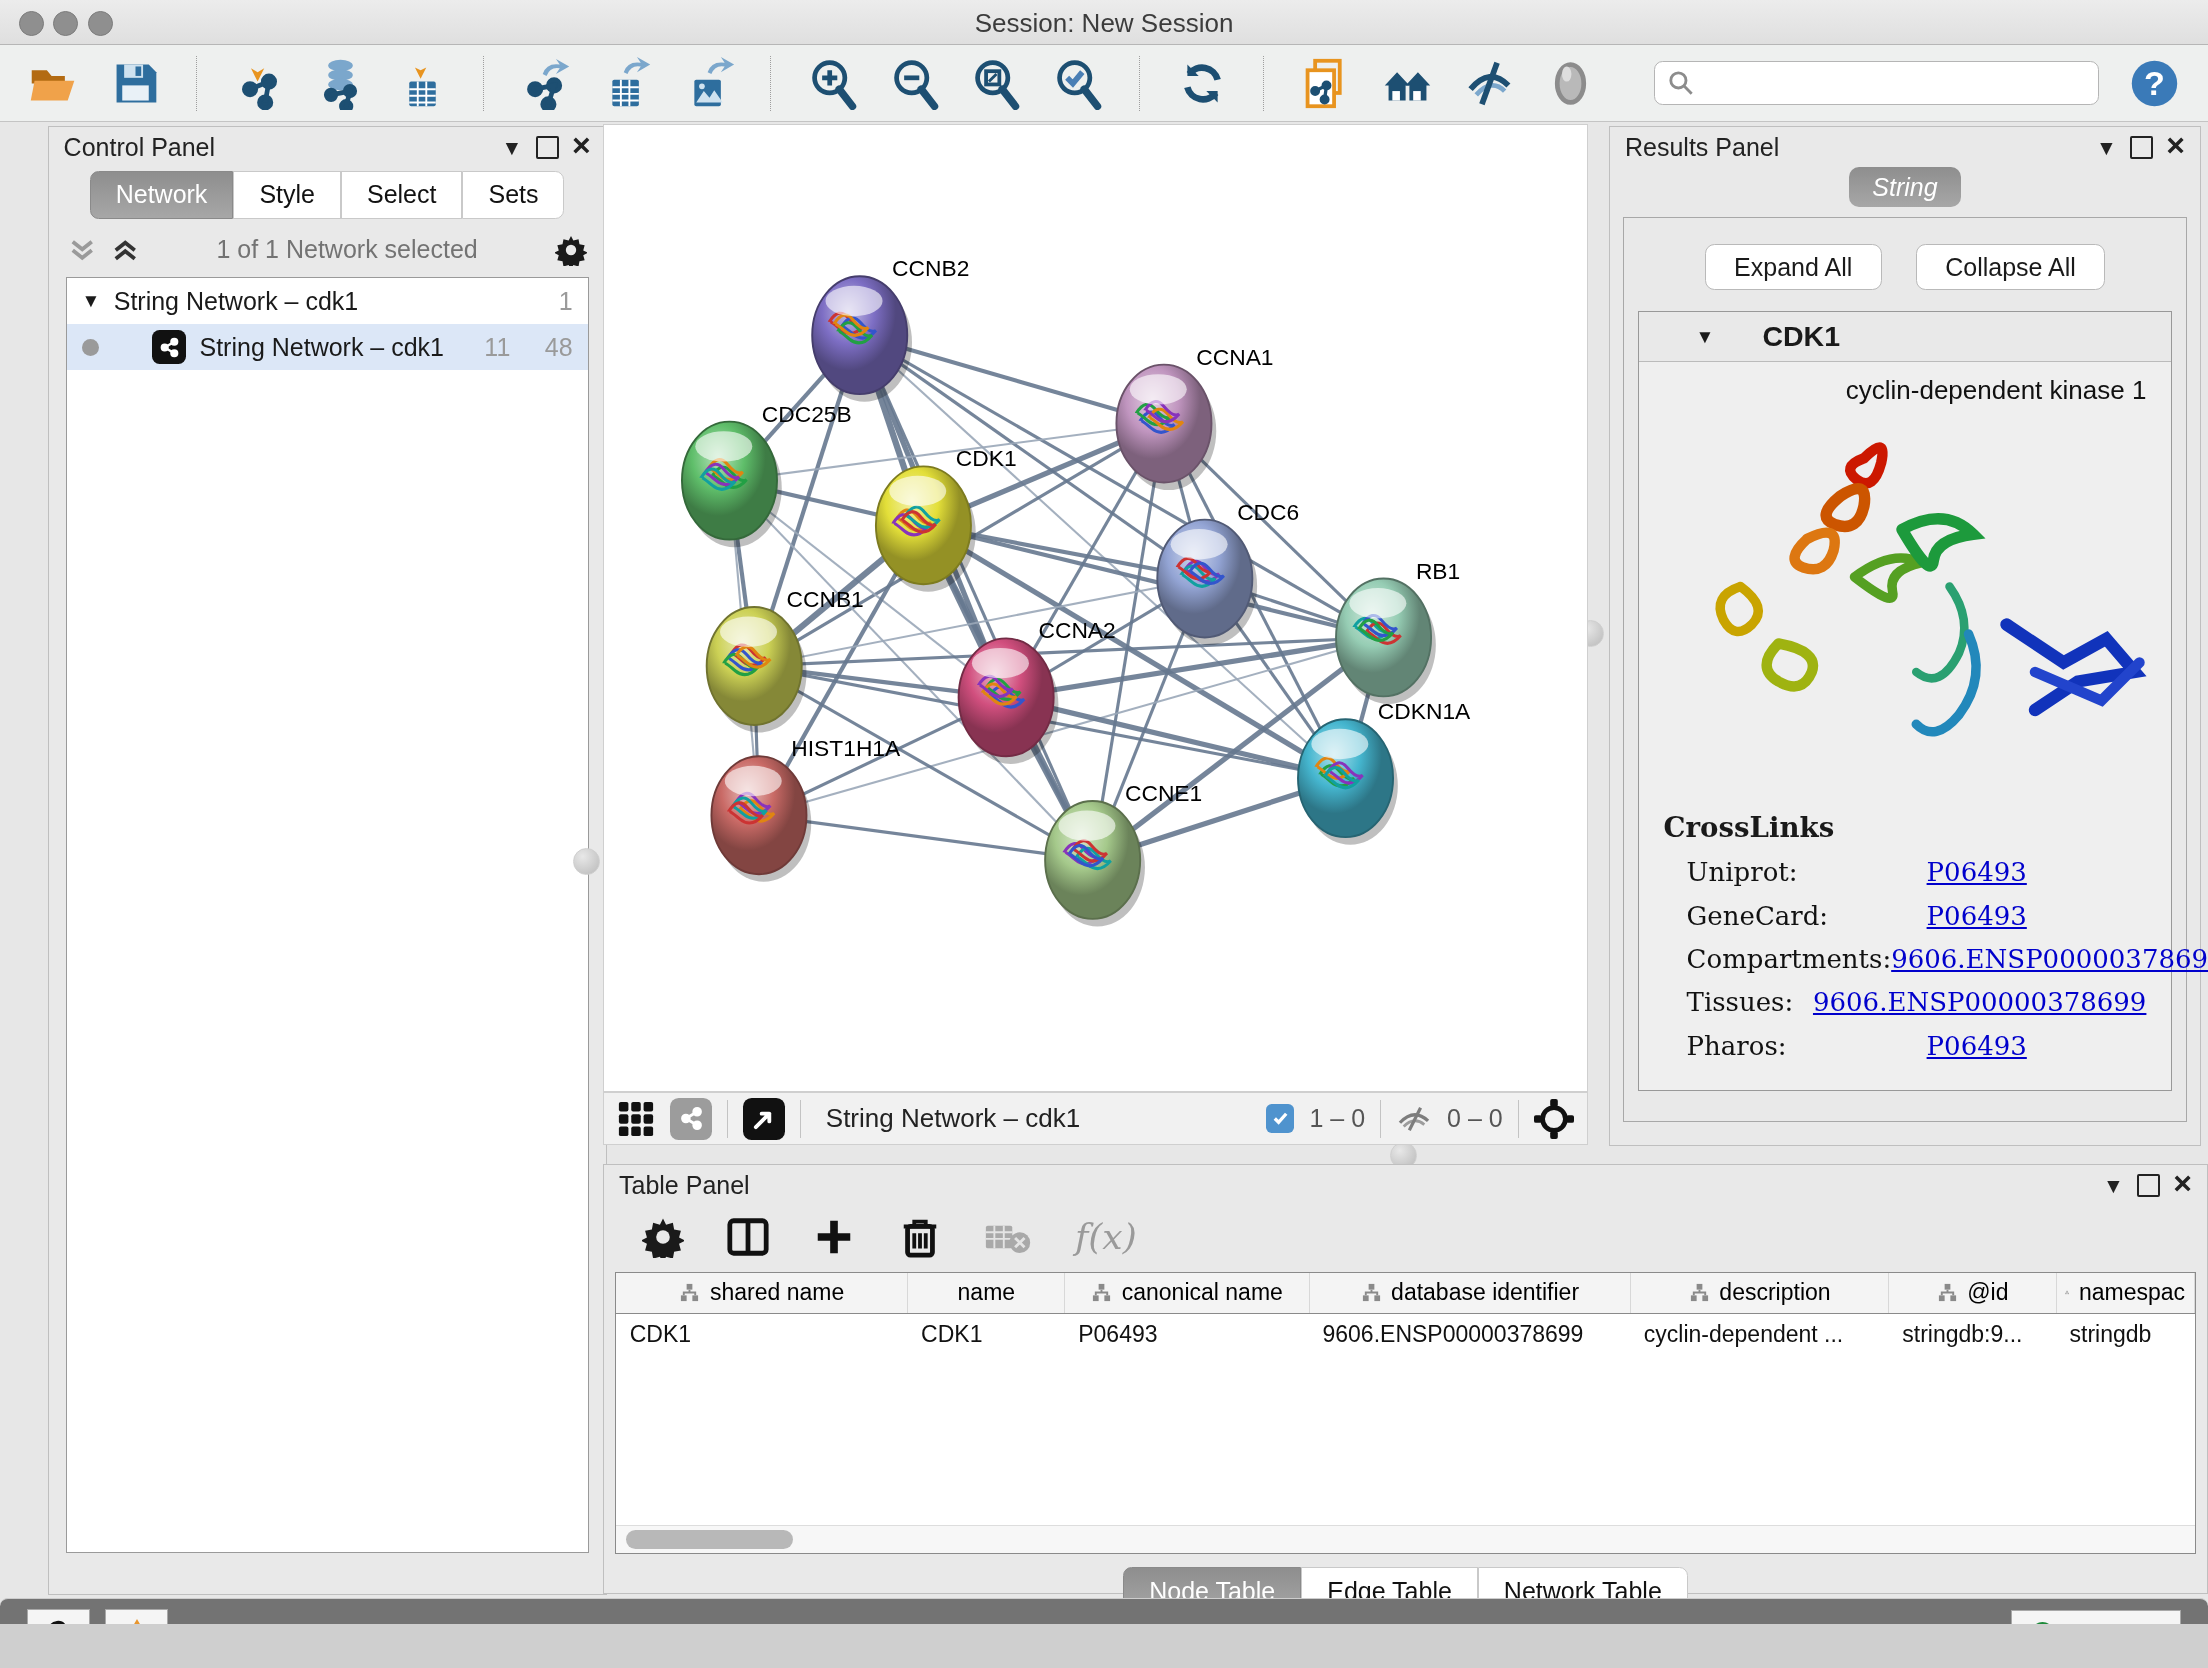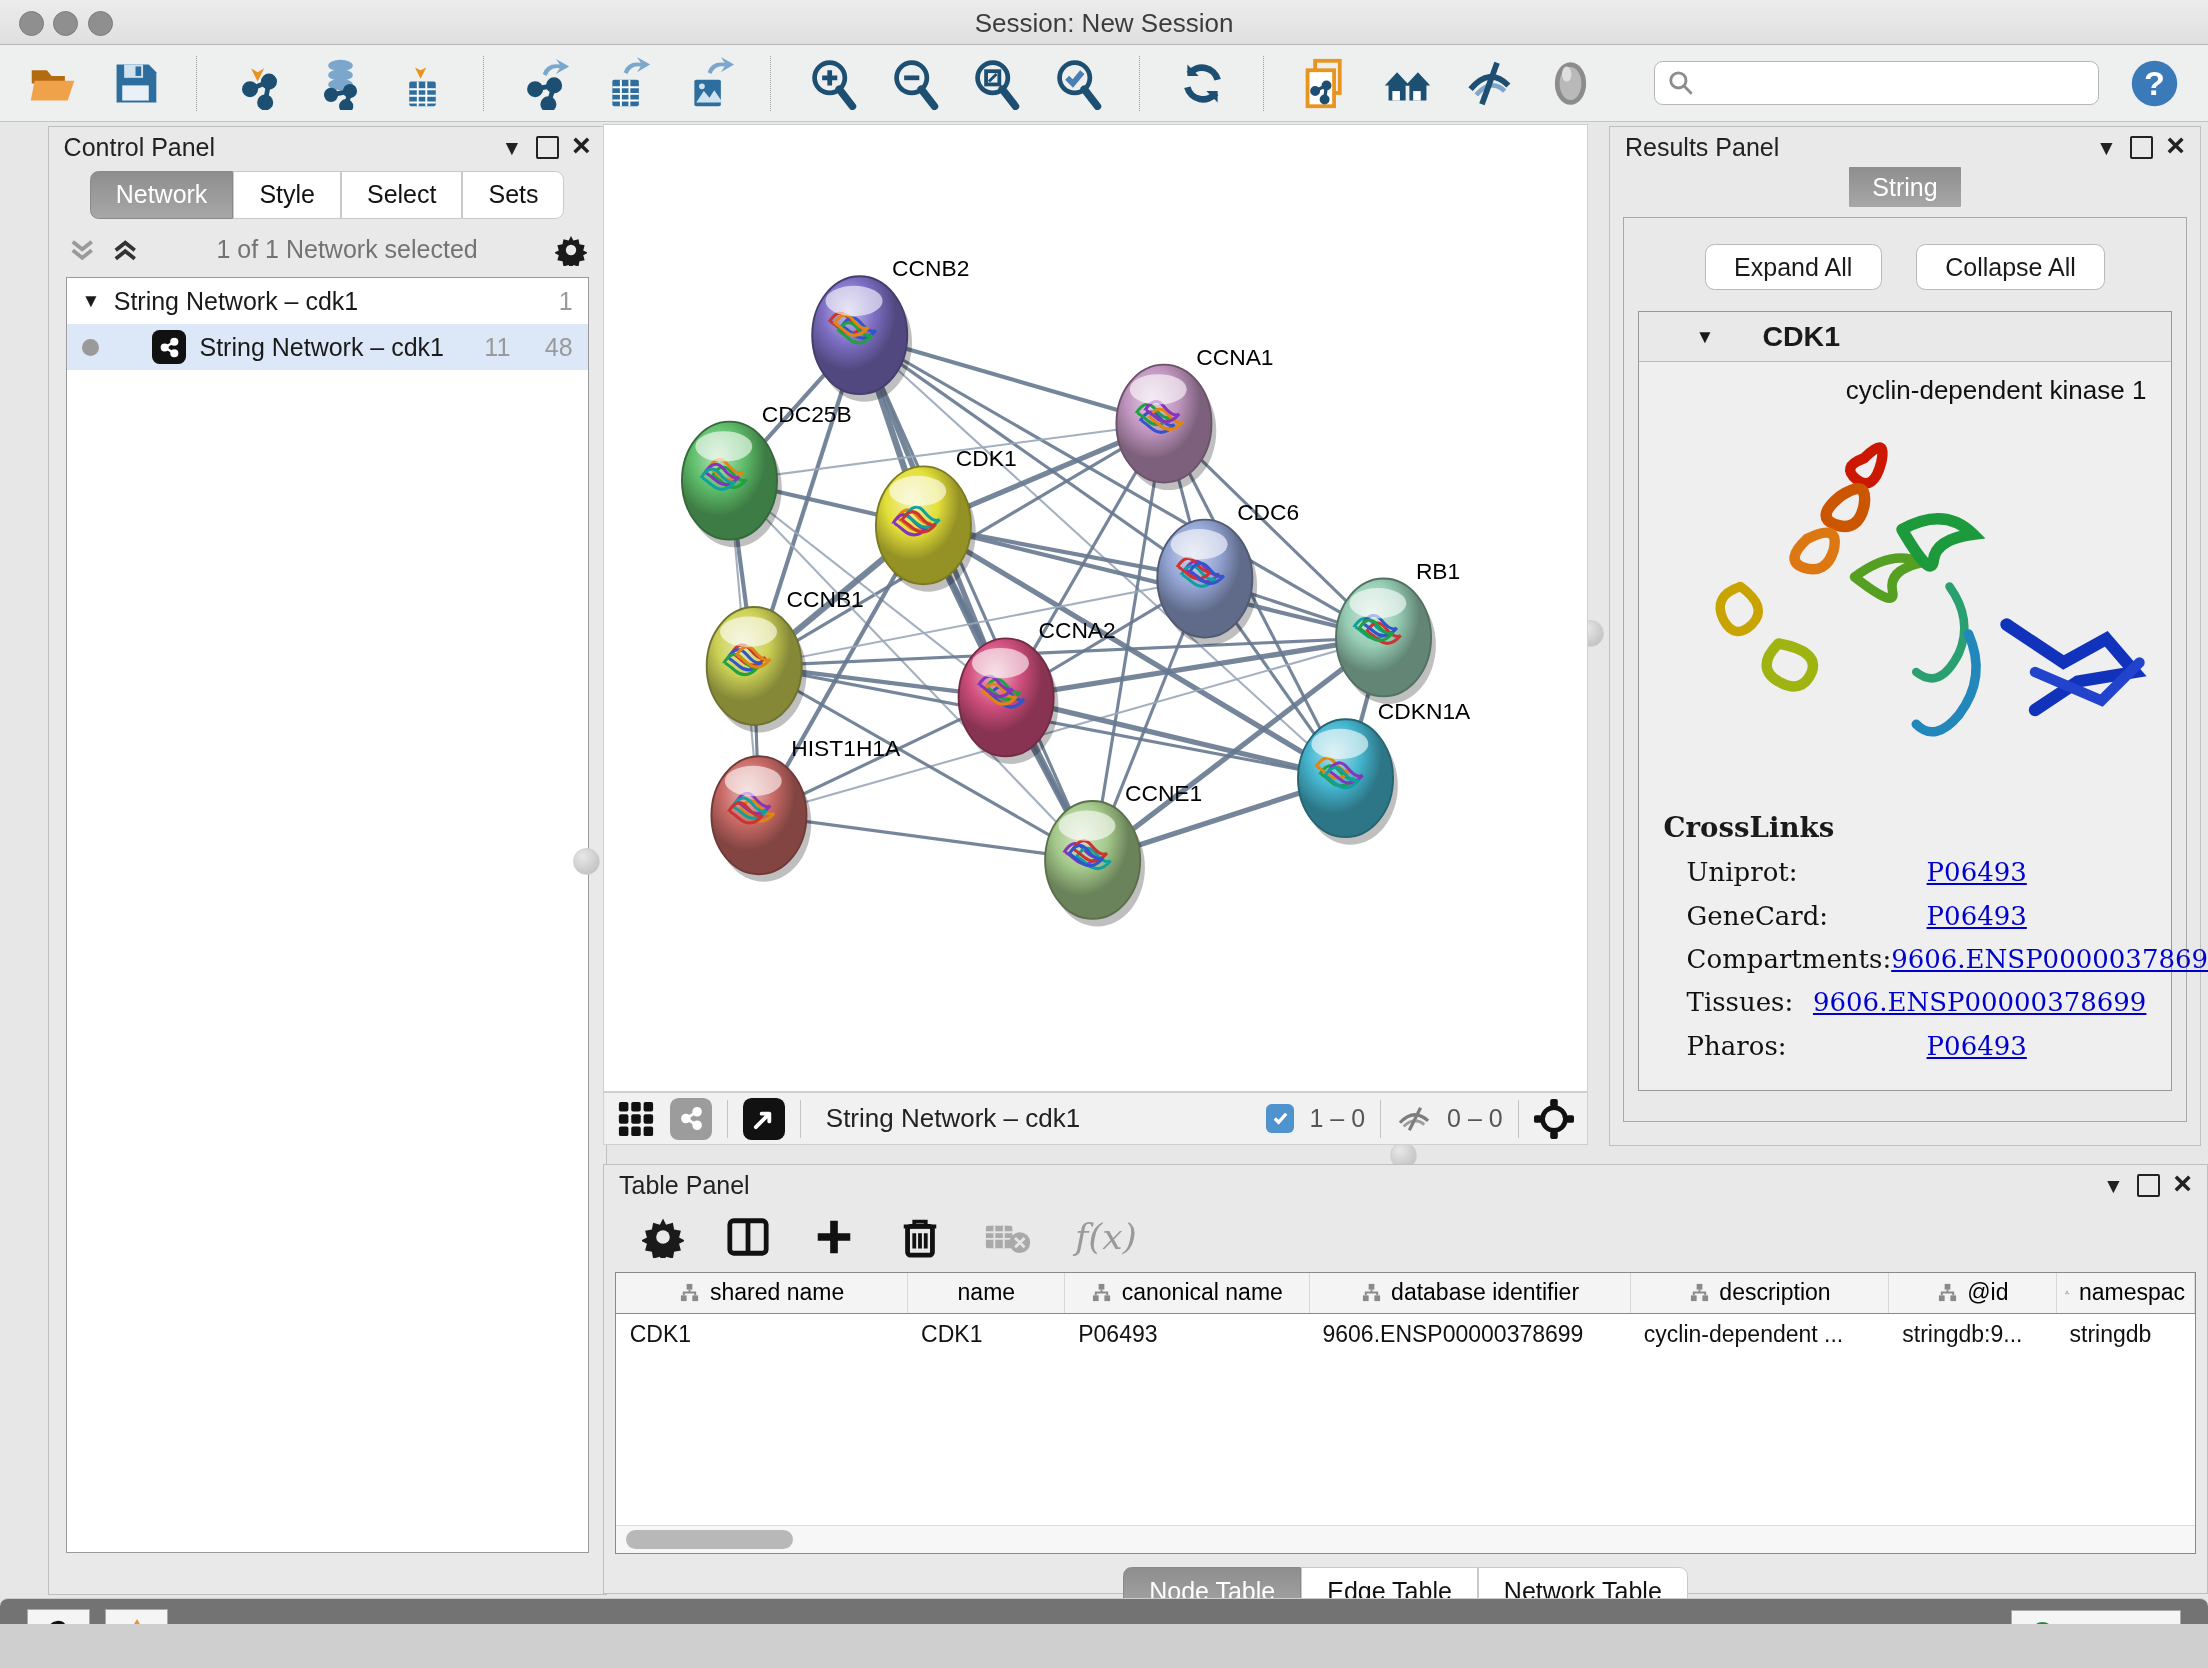--- a/index.html
+++ b/index.html
@@ -60,23 +60,23 @@
     align-items:center;justify-content:center;}
   .gry-badge{width:42px;height:42px;border-radius:8.6px;background:#9c9c9c;display:flex;
     align-items:center;justify-content:center;}
   .net-name{flex:1;font-size:26px;color:#222;padding-left:9.5px;}
   .chk{width:28.5px;height:28.5px;border-radius:5.7px;background:#4f93ce;display:flex;
     align-items:center;justify-content:center;}
   .splitter-dot{position:absolute;width:25px;height:25px;border-radius:50%;
     background:radial-gradient(circle at 35% 30%,#e8e8e8,#b9b9b9);border:1px solid #cfcfcf;}
   
   #results-panel{left:1609px;top:126px;width:592px;height:1020px;}
-  .string-tab{margin:0 auto;width:112px;height:40px;border-radius:1px;
+  .string-tab{margin:0 auto;width:112px;height:40px;border-radius:10px;
     background:linear-gradient(#8e8e8e,#a7a7a7);color:#fff;font-size:25px;
-    display:flex;align-items:center;justify-content:center;}
+    display:flex;align-items:center;justify-content:center;font-style:italic;}
   .res-outer{margin:9.5px 13.3px;border:1px solid #a8a8a8;background:#e9e9e9;height:905px;
     box-sizing:border-box;padding:13.3px;}
   .res-btnrow{display:flex;justify-content:center;gap:34px;padding:13.3px 0 21px 0;}
   .res-btn{background:#fff;border:1px solid #b9b9b9;border-radius:9.5px;height:44px;
     padding:0 28.5px;font-size:25px;display:flex;align-items:center;}
   .cdk-box{border:1px solid #999;background:#efefef;height:780px;box-sizing:border-box;}
   .cdk-head{height:49px;display:flex;align-items:center;gap:48px;padding:0 57px;
     border-bottom:1px solid #bbb;background:#e9e9e9;}
   .cdk-title{font-size:28.5px;font-weight:bold;}
   .cdk-body{padding:13.3px 25px;}

